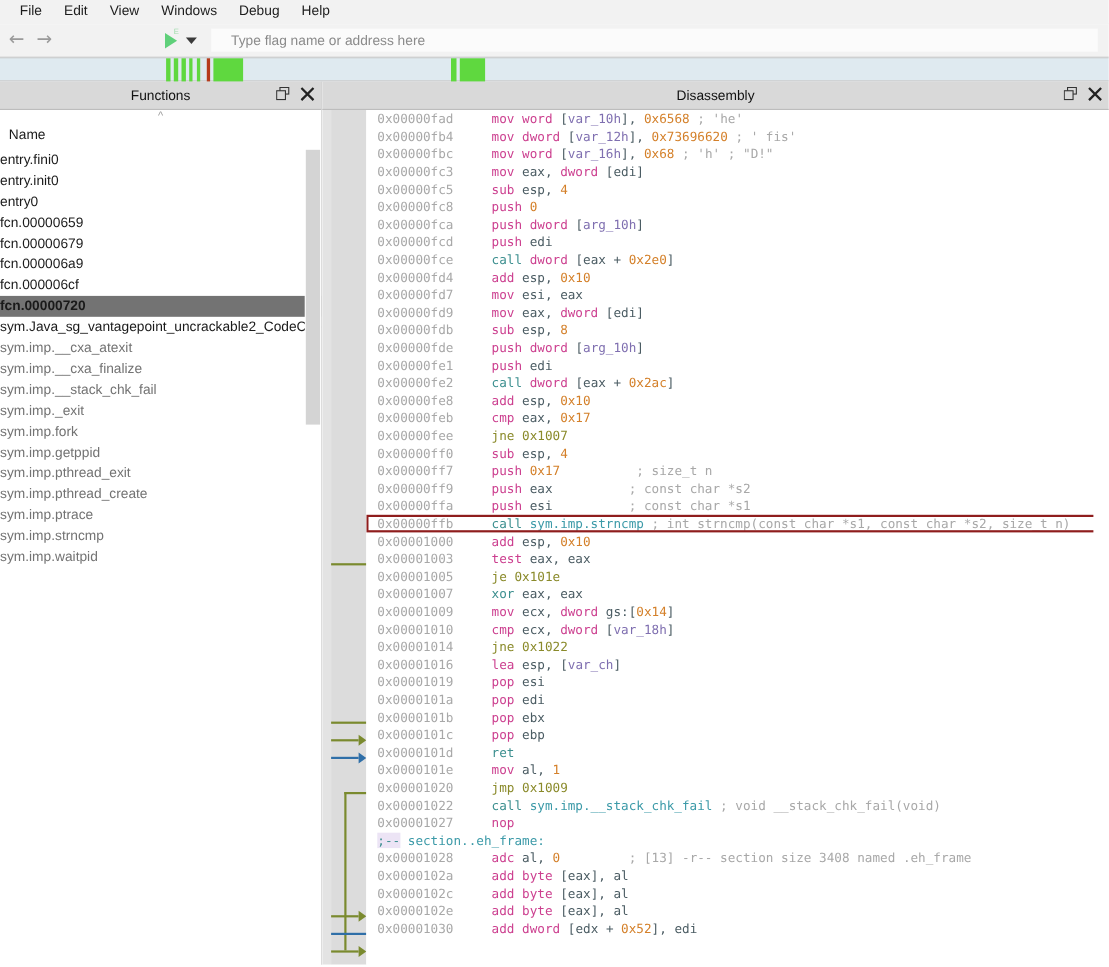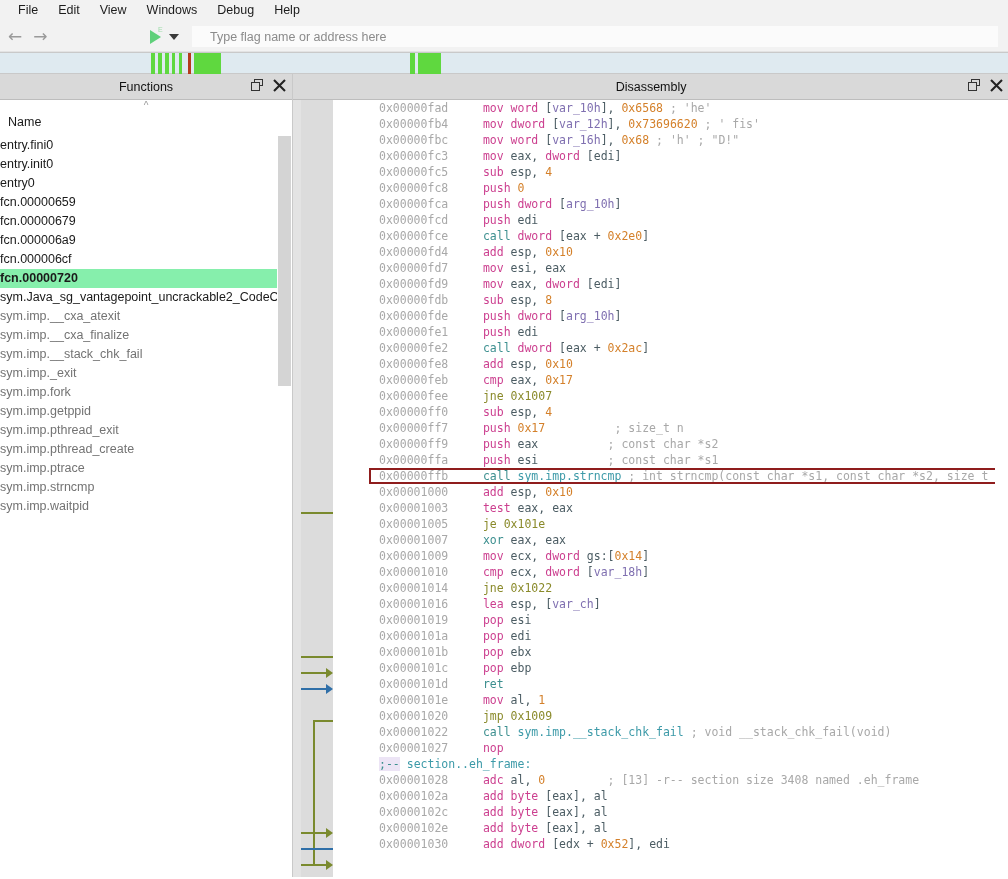--- a/index.html
+++ b/index.html
@@ -155,21 +155,21 @@
     line-height: 19px;
     padding-left: 0;
     font-size: 12.5px;
     white-space: nowrap;
     overflow: hidden;
     color: #1a1a1a;
     cursor: default;
   }
   .fn-row.imp { color: #737373; }
   .fn-row.selected {
-    background: #86efac;
+    background: #737373;
     font-weight: bold;
   }
 
   
   #disasm-panel {
     flex: 1;
     display: flex; flex-direction: column;
     background: #ffffff;
   }
   #disasm-body {
@@ -195,21 +195,20 @@
     background: #ffffff;
     overflow: hidden;
     font-family: "DejaVu Sans Mono", monospace;
     font-size: 11.5px;
   }
   .code-line {
     height: 16px;
     line-height: 16px;
     white-space: pre;
     padding-left: 10px;
-    margin-left: 36px;
   }
   .addr   { color: #a8a8a8; }
   .mn     { color: #cc3f8f; }   
   .mn-j   { color: #8a8a2a; }   
   .mn-t   { color: #3c8f8f; }   
   .reg    { color: #4b5c63; }
   .kw     { color: #cc3f8f; }
   .var    { color: #7f6fb0; }
   .num    { color: #d4802a; }
   .cmt    { color: #a8a8a8; }

